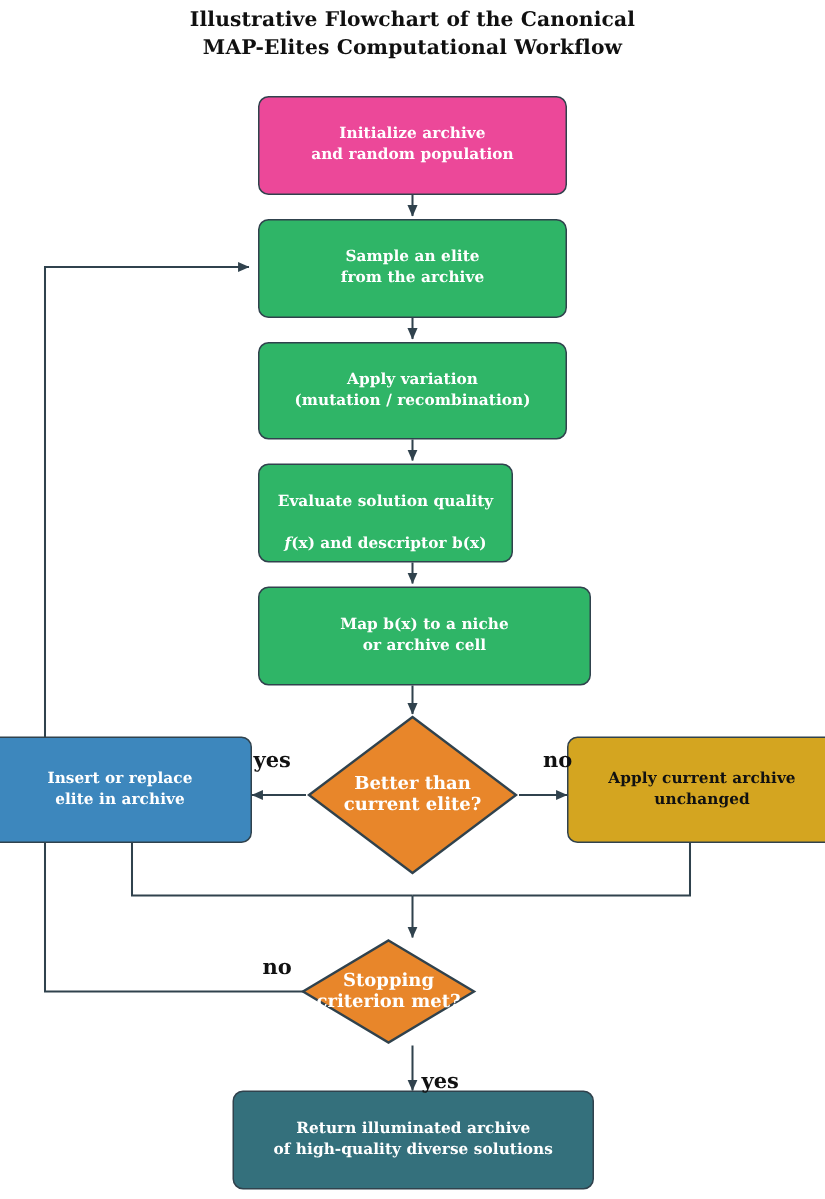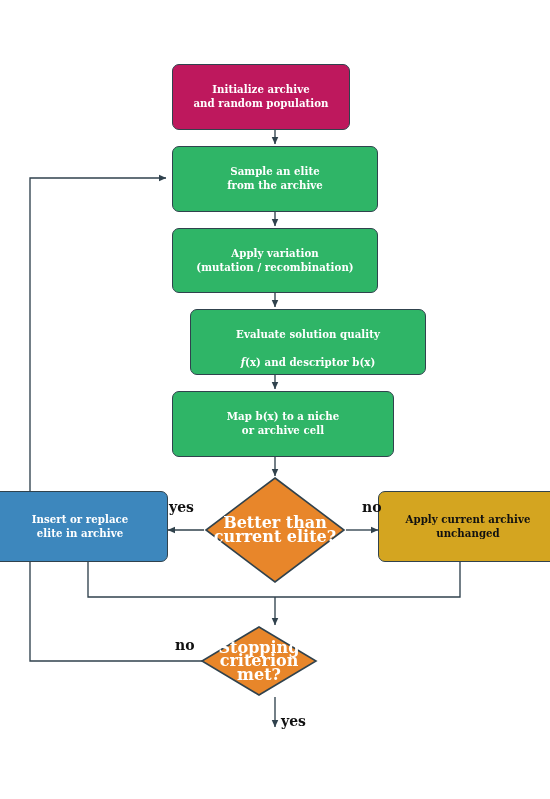--- a/index.html
+++ b/index.html
@@ -70,41 +70,43 @@
     position: absolute;
     inset: 0;
     width: 100%;
     height: 100%;
   }
   .diamond .dlabel {
     position: relative;
     text-align: center;
     font-family: "DejaVu Serif", "Liberation Serif", serif;
     font-weight: bold;
-    font-size: 16px;
+    font-size: 12px;
     line-height: 13.6px;
     color: #ffffff;
     white-space: pre-line;
     z-index: 2;
   }
   .edge-label {
     position: absolute;
     font-family: "DejaVu Serif", "Liberation Serif", serif;
     font-weight: bold;
     font-size: 14px;
     color: #111111;
     white-space: nowrap;
   }
   .ital { font-style: italic; }
 </style>
 </head>
 <body>
 
 <div id="chart-root">
 
+  <div class="title">Illustrative Flowchart of the Canonical
+MAP-Elites Computational Workflow</div>
 
   <svg class="edges" viewBox="0 0 550 799">
     <defs>
       <marker id="arrow" markerWidth="7" markerHeight="7" refX="5.4" refY="3" orient="auto" markerUnits="strokeWidth">
         <path d="M0,0.5 L5.6,3 L0,5.5 z" fill="#30424d"></path>
       </marker>
     </defs>
     <g stroke="#30424d" stroke-width="1.35" fill="none">
 
       <path d="M275,130 L275,144" marker-end="url(#arrow)"></path>
@@ -126,36 +128,36 @@
       <path d="M460,562 L460,597 L275,597"></path>
 
       <path d="M275,597 L275,625" marker-end="url(#arrow)"></path>
 
       <path d="M216,661 L30,661 L30,178 L166,178" marker-end="url(#arrow)"></path>
 
       <path d="M275,697 L275,727" marker-end="url(#arrow)"></path>
     </g>
   </svg>
 
-  <div class="node" style="left:172px; top:64px; width:178px; height:66px; background:#be185d; color:#ffffff;">
+  <div class="node" style="left:172px; top:64px; width:206px; height:66px; background:#ec4899; color:#ffffff;">
     <span class="node-text">Initialize archive
 and random population</span>
   </div>
 
   <div class="node" style="left:172px; top:228px; width:206px; height:65px; background:#2fb567; color:#ffffff;">
     <span class="node-text">Apply variation
 (mutation / recombination)</span>
   </div>
 
   <div class="node" style="left:172px; top:146px; width:206px; height:66px; background:#2fb567; color:#ffffff;">
     <span class="node-text">Sample an elite
 from the archive</span>
   </div>
 
-  <div class="node" style="left:190px; top:309px; width:236px; height:66px; background:#2fb567; color:#ffffff;">
+  <div class="node" style="left:172px; top:309px; width:170px; height:66px; background:#2fb567; color:#ffffff;">
     <span class="node-text">
       <span>Evaluate solution quality</span><br>
       <span class="ital">f</span><span>(x) and descriptor b(x)</span>
     </span>
   </div>
 
   <div class="node" style="left:172px; top:391px; width:222px; height:66px; background:#2fb567; color:#ffffff;">
     <span class="node-text">Map b(x) to a niche
 or archive cell</span>
   </div>
@@ -179,19 +181,23 @@
   </div>
 
   <div class="diamond" style="left:200px; top:625px; width:118px; height:72px;">
     <svg class="dshape" viewBox="0 0 118 72" preserveAspectRatio="none">
       <polygon points="59,2 116,36 59,70 2,36" fill="#e8862a" stroke="#30424d" stroke-width="1.6"></polygon>
     </svg>
     <span class="dlabel">Stopping
 criterion met?</span>
   </div>
 
+  <div class="node" style="left:155px; top:727px; width:241px; height:66px; background:#34707c; color:#ffffff;">
+    <span class="node-text">Return illuminated archive
+of high-quality diverse solutions</span>
+  </div>
 
   <div class="edge-label" style="left:169px; top:499px;">yes</div>
   <div class="edge-label" style="left:362px; top:499px;">no</div>
   <div class="edge-label" style="left:175px; top:637px;">no</div>
   <div class="edge-label" style="left:281px; top:713px;">yes</div>
 
 </div>
 
 </body></html>

